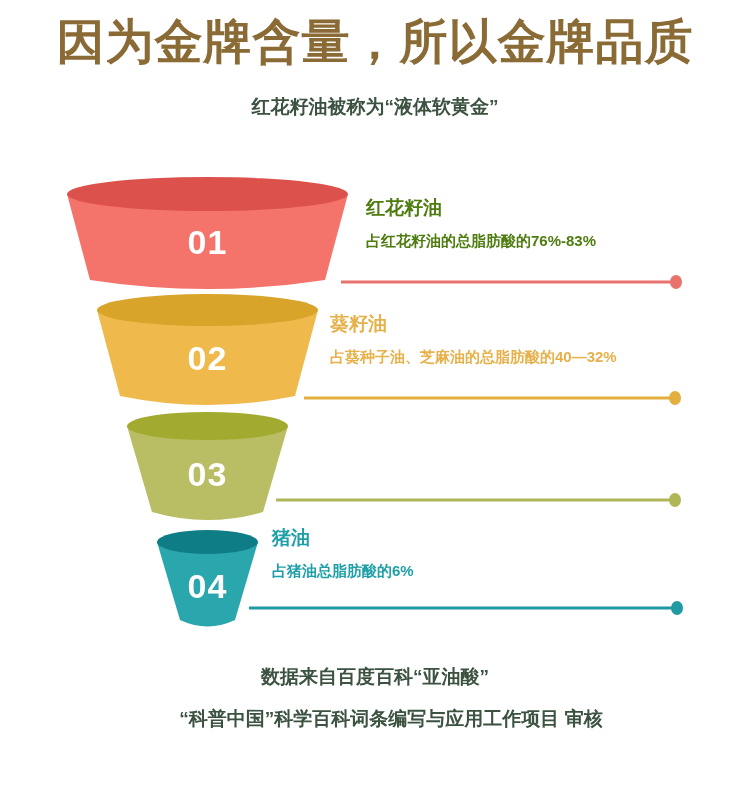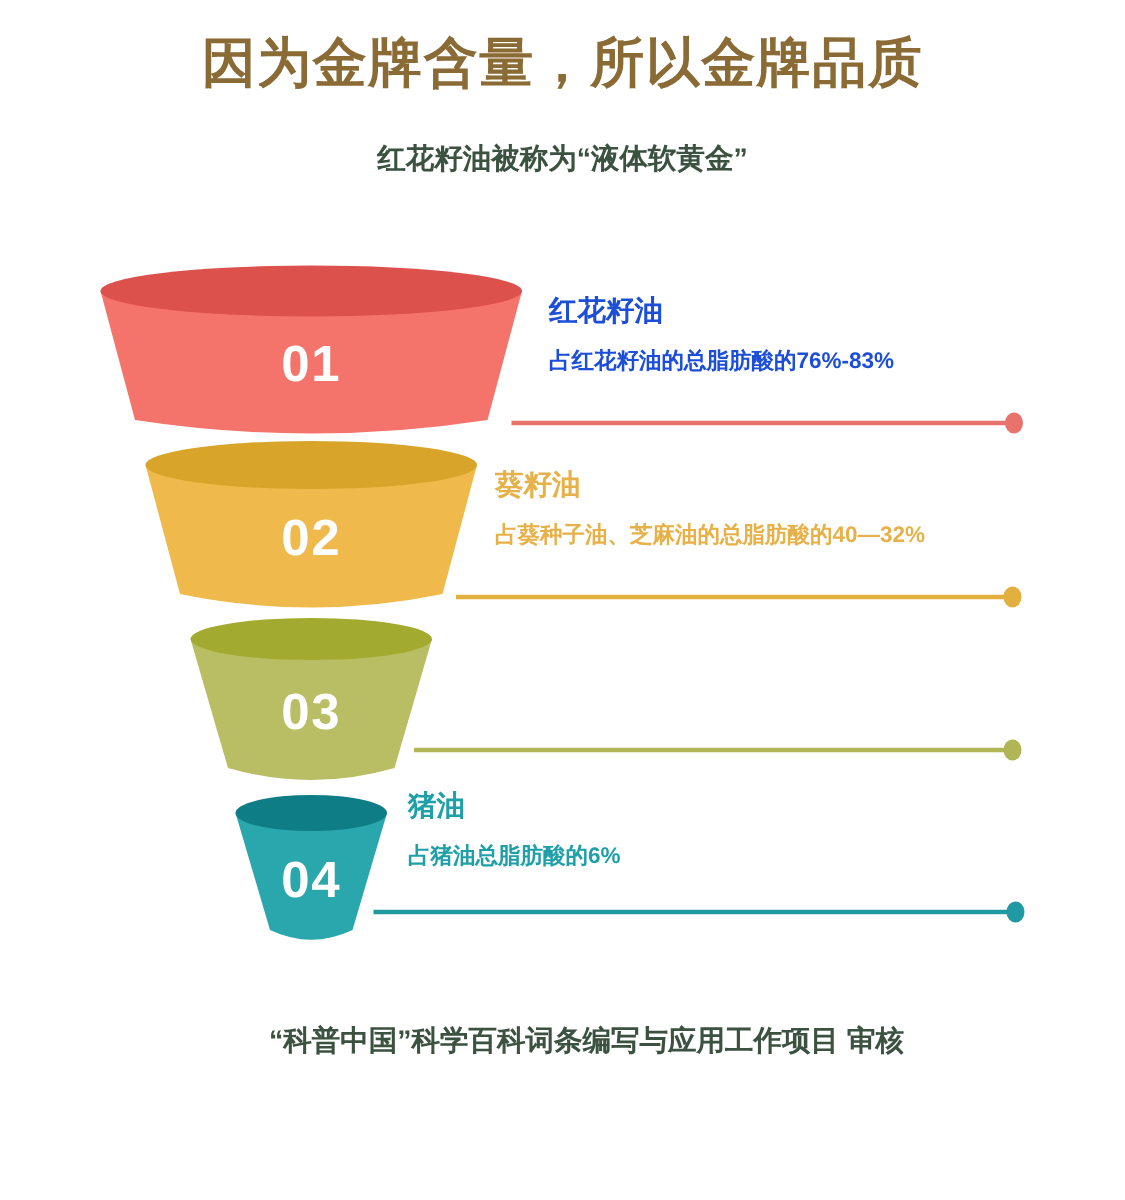--- a/index.html
+++ b/index.html
@@ -27,21 +27,21 @@
   .header {
     position: absolute;
     top: 0;
     left: 0;
     width: 750px;
     text-align: center;
   }
   .main-title {
     margin: 0;
     padding-top: 18px;
-    font-size: 36px;
+    font-size: 48px;
     line-height: 48px;
     font-weight: bold;
     letter-spacing: 1px;
     color: #8a6a35;
     white-space: nowrap;
   }
   .sub-title {
     margin: 16px;
     padding-top: 12px;
     font-size: 19px;
@@ -165,37 +165,38 @@
       <g>
         <line id="line3" x1="276" y1="330" x2="670" y2="330" stroke-width="3" stroke="#b0b555"></line>
         <ellipse id="dot3" cx="675" cy="330" rx="6" ry="7" fill="#b0b555"></ellipse>
       </g>
       <g>
         <line id="line4" x1="249" y1="438" x2="672" y2="438" stroke-width="3" stroke="#1f9aa2"></line>
         <ellipse id="dot4" cx="677" cy="438" rx="6" ry="7" fill="#1f9aa2"></ellipse>
       </g>
     </svg>
 
-    <div class="label-block" id="lbl1" style="left: 366px; top: 26px; color: #1d4ed8;">
+    <div class="label-block" id="lbl1" style="left: 366px; top: 26px; color: #4d7c0f;">
       <p class="label-title">红花籽油</p>
       <p class="label-desc">占红花籽油的总脂肪酸的76%-83%</p>
     </div>
 
     <div class="label-block" id="lbl2" style="left: 330px; top: 142px; color: rgb(231, 177, 74);">
       <p class="label-title">葵籽油</p>
       <p class="label-desc">占葵种子油、芝麻油的总脂肪酸的40—32%</p>
     </div>
 
     <div class="label-block" id="lbl3" style="left: 300px; top: 248px; color: rgb(180, 185, 94);">
     </div>
 
     <div class="label-block" id="lbl4" style="left: 272px; top: 356px; color: rgb(31, 160, 168);">
       <p class="label-title">猪油</p>
       <p class="label-desc">占猪油总脂肪酸的6%</p>
     </div>
 
   </div>
 
   <div class="footer">
+    <p class="footer-line" style="color: rgb(60, 82, 64);">数据来自百度百科“亚油酸”</p>
     <p class="footer-line second" style="color: rgb(60, 82, 64);">“科普中国”科学百科词条编写与应用工作项目 审核</p>
   </div>
 
 </div>
 
 </body></html>

